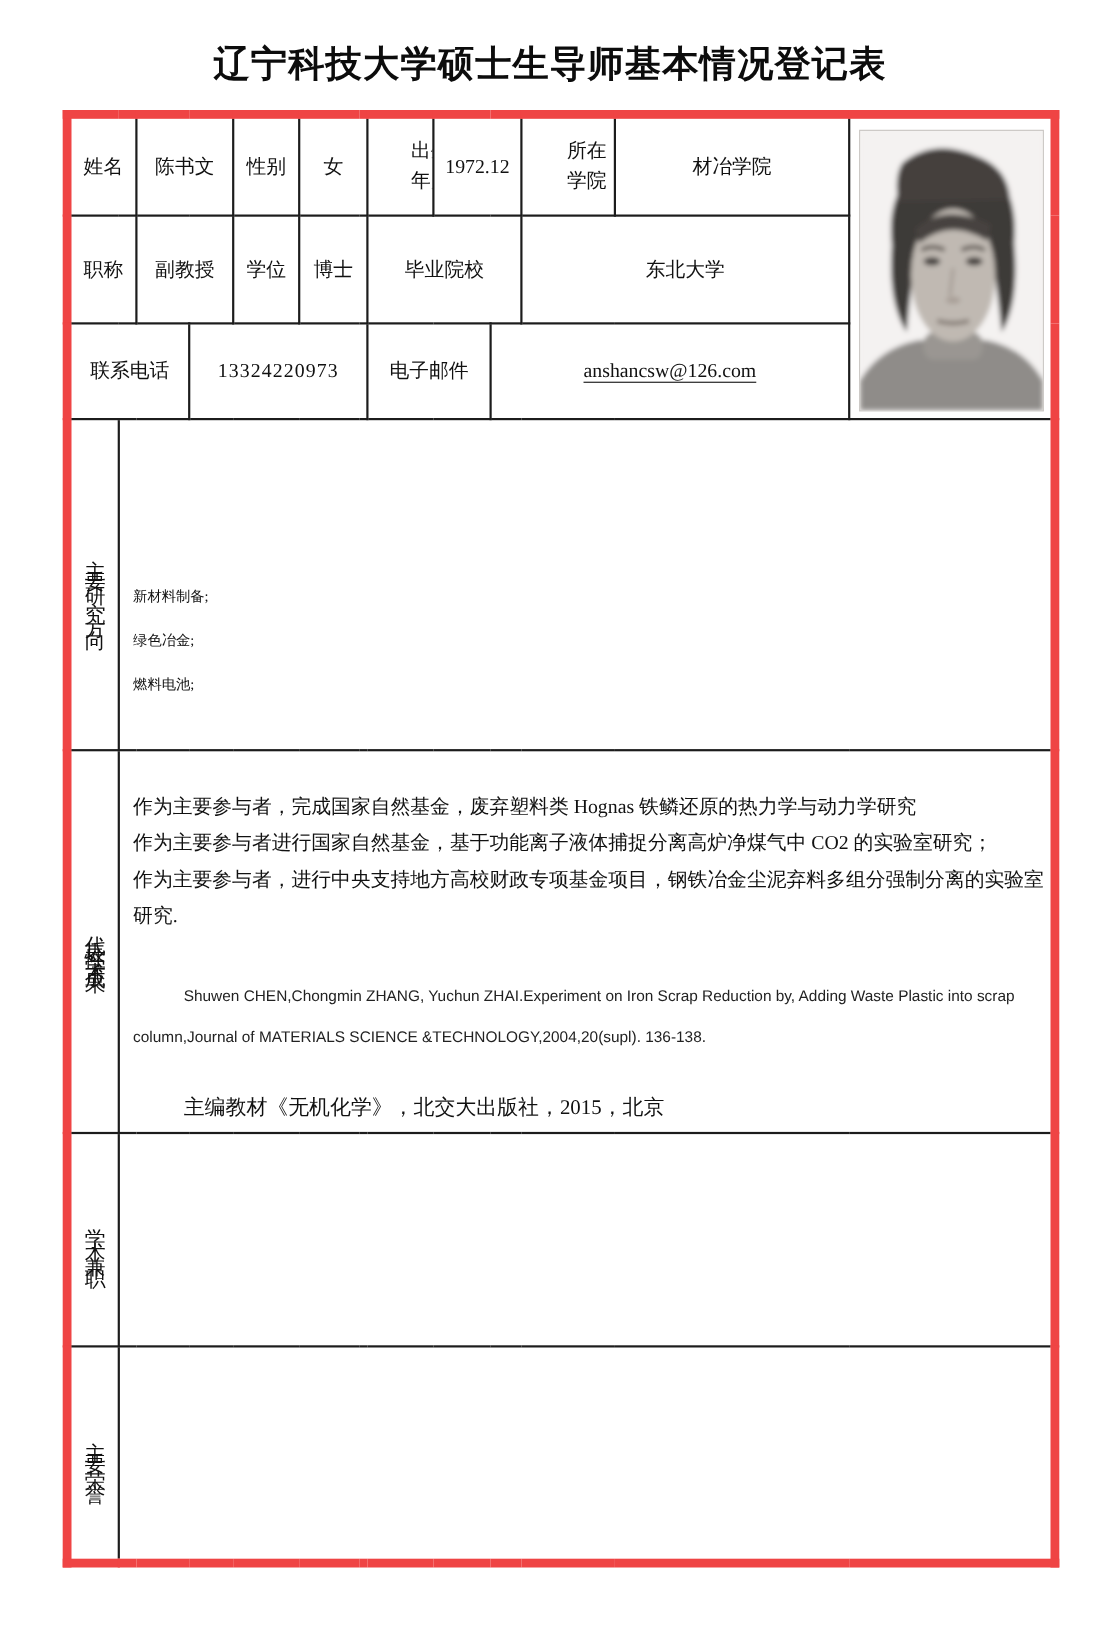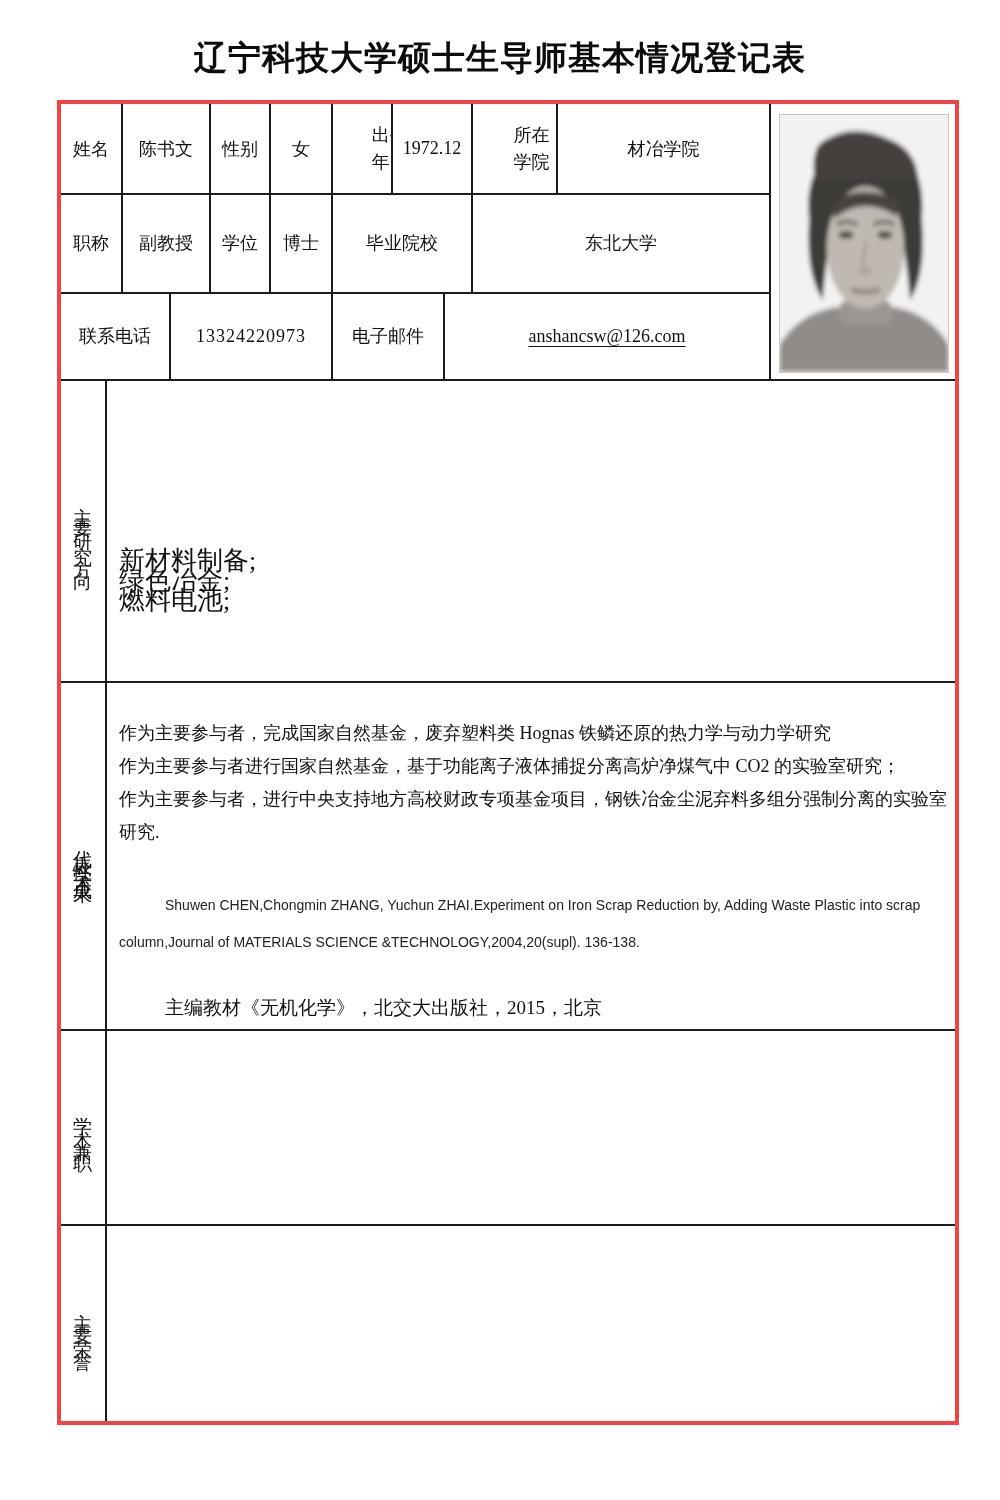--- a/index.html
+++ b/index.html
@@ -7,42 +7,42 @@
     width:1000px;height:1500px;position:relative;background:#ffffff;
     font-family:"Liberation Serif","DejaVu Serif",serif;color:#111;
   }
   .page-title{
     position:absolute;left:0;top:36px;width:1000px;text-align:center;
     font-size:33px;font-weight:bold;letter-spacing:1px;color:#0c0c0c;
   }
   table.form{
     position:absolute;left:57px;top:100px;width:898px;height:1325px;
     border-collapse:collapse;table-layout:fixed;
-    border:4px solid #ef4444;background:#fff;
+    border:8px solid #ef4444;background:#fff;
   }
   table.form td{
     border:2px solid #1c1c1c;font-size:18px;vertical-align:middle;
     padding:2px;overflow:hidden;
   }
   td.c{text-align:center;}
   td.lbl{text-align:center;}
   .wrap2{display:inline-block;width:2.3em;line-height:1.5;margin-left:34px;}
   .underlined{text-decoration:underline;text-underline-offset:4px;margin-top:24px;}
   .phone{font-size:19px;letter-spacing:1px;}
   td.vcell{padding:0;}
   .vlabel-box{display:flex;align-items:center;justify-content:center;width:100%;height:100%;}
   .vlabel{
     writing-mode:vertical-rl;text-orientation:upright;
     font-size:19px;line-height:1;
   }
   .sp13{letter-spacing:13px;}
   .sp6{letter-spacing:6px;}
   td.content{vertical-align:top;text-align:left;padding:0;}
   .research-text{
-    padding:100px 12px 0 10px;font-size:26px;line-height:20px;white-space:pre-line;
+    padding:100px 12px 0 10px;font-size:13px;line-height:40px;white-space:pre-line;
   }
   .ach-box{padding:28px 0 0 10px;}
   .para-cn{
     width:836px;font-size:18px;line-height:33px;white-space:pre-line;margin:0;
   }
   .para-en{
     width:836px;font-family:Liberation Sans, sans-serif;
     font-size:14px;line-height:37px;margin:38px 0 0 0;text-indent:46px;color:#222;
   }
   .para-book{

